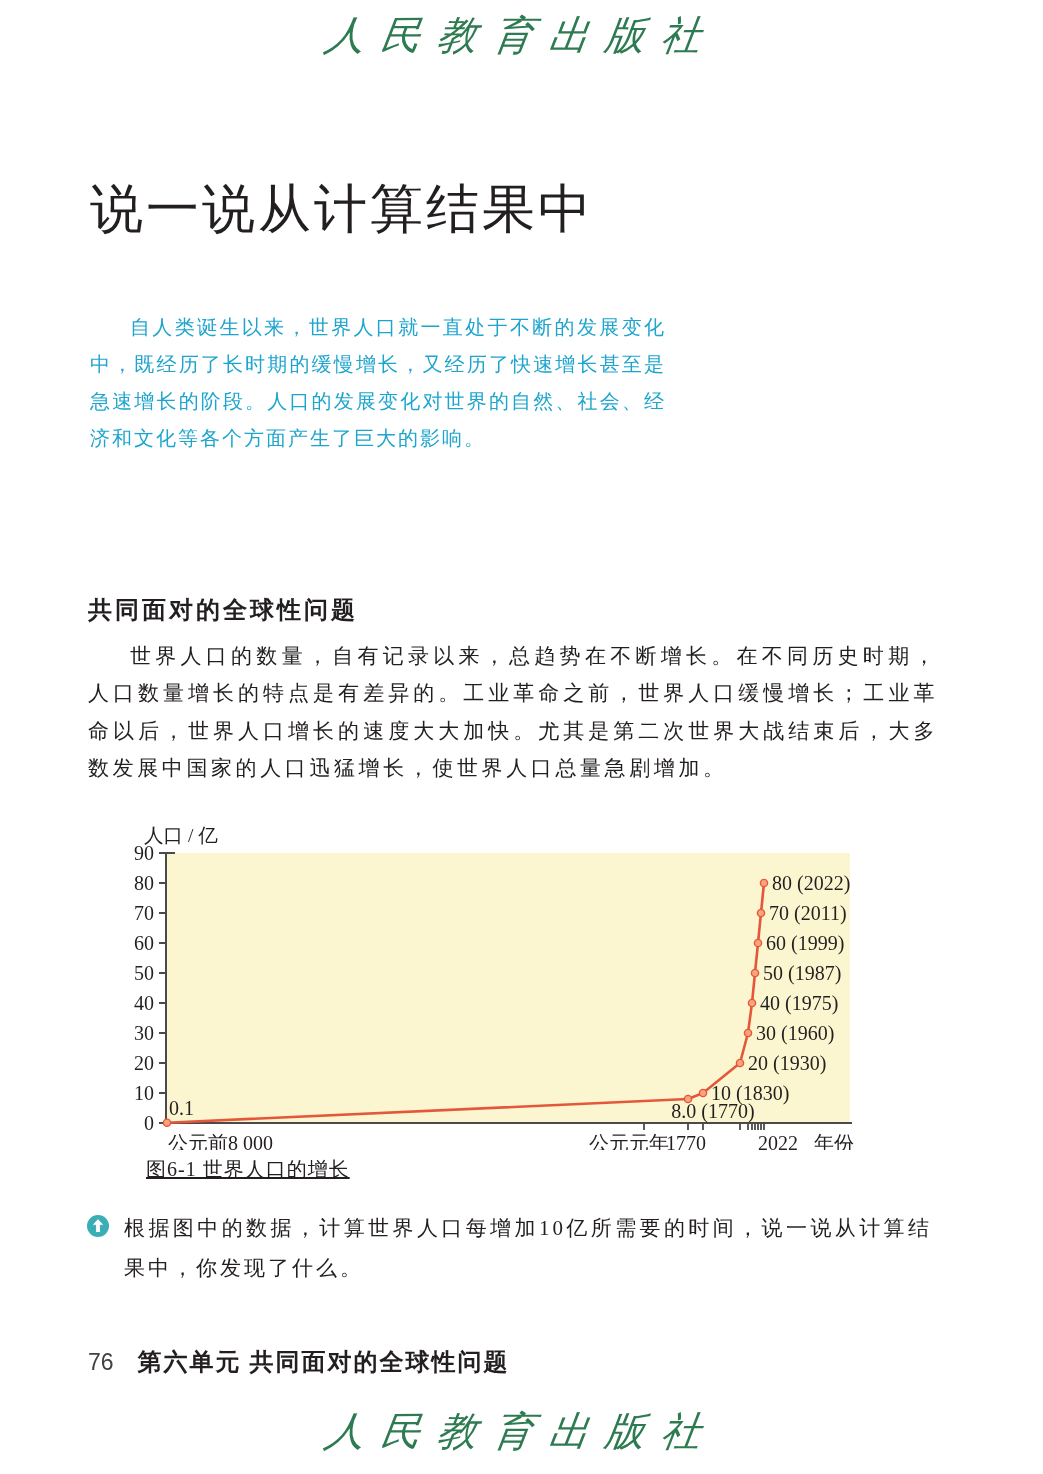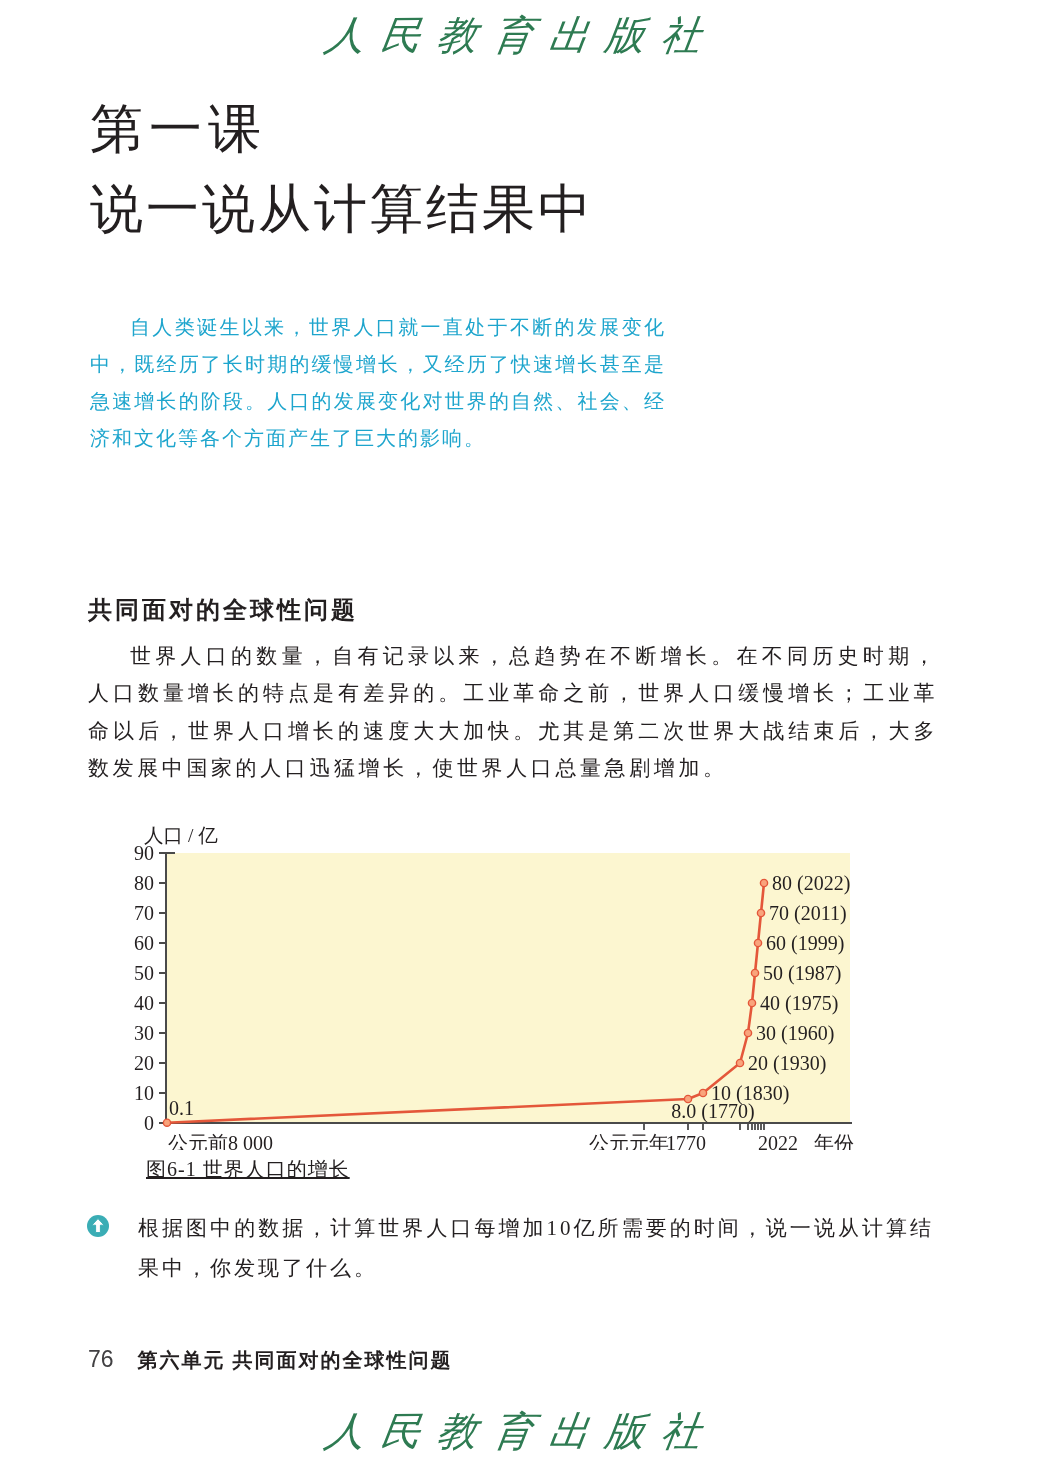--- a/index.html
+++ b/index.html
@@ -54,43 +54,42 @@
   .chart-caption{
     position:absolute;left:146px;top:1156px;
     font-size:20px;letter-spacing:1px;text-decoration:underline;
   }
   .activity{
     position:absolute;left:86px;top:1208px;width:848px;
     display:flex;align-items:flex-start;
   }
   .activity .icon{flex:0 0 24px;margin-top:6px;}
   .activity .text{
-    margin-left:28px;width:808px;
+    margin-left:14px;width:808px;
     font-size:21px;line-height:40px;letter-spacing:3px;text-align:justify;
   }
   .footer{
     position:absolute;left:88px;top:1338px;
     display:flex;align-items:baseline;margin-top:8px;
   }
   .footer .pageno{
     font-family:"Liberation Sans","DejaVu Sans",sans-serif;
     font-size:23px;color:#414042;
   }
   .footer .unit{
-    margin-left:24px;font-weight:700;font-size:20px;letter-spacing:2px;
+    margin-left:24px;font-weight:700;font-size:24px;letter-spacing:2px;
   }
 </style>
 </head>
 <body>
 
 <div class="page">
 
   <div class="logo top">人民教育出版社</div>
 
-  <div class="lesson-label">第一课</div>
   <div class="lesson-title">说一说从计算结果中</div>
 
   <div class="intro">自人类诞生以来，世界人口就一直处于不断的发展变化中，既经历了长时期的缓慢增长，又经历了快速增长甚至是急速增长的阶段。人口的发展变化对世界的自然、社会、经济和文化等各个方面产生了巨大的影响。</div>
 
   <div class="section-heading">共同面对的全球性问题</div>
 
   <div class="body-text">世界人口的数量，自有记录以来，总趋势在不断增长。在不同历史时期，人口数量增长的特点是有差异的。工业革命之前，世界人口缓慢增长；工业革命以后，世界人口增长的速度大大加快。尤其是第二次世界大战结束后，大多数发展中国家的人口迅猛增长，使世界人口总量急剧增加。</div>
 
   <div class="chart-wrap">
     <svg viewBox="0 0 880 335" xmlns="http://www.w3.org/2000/svg">

